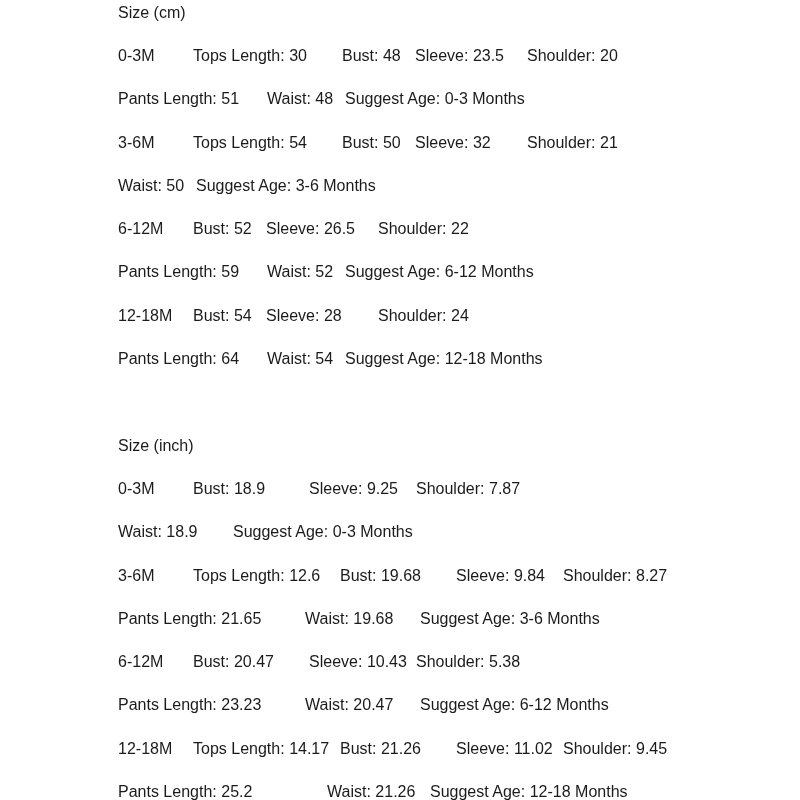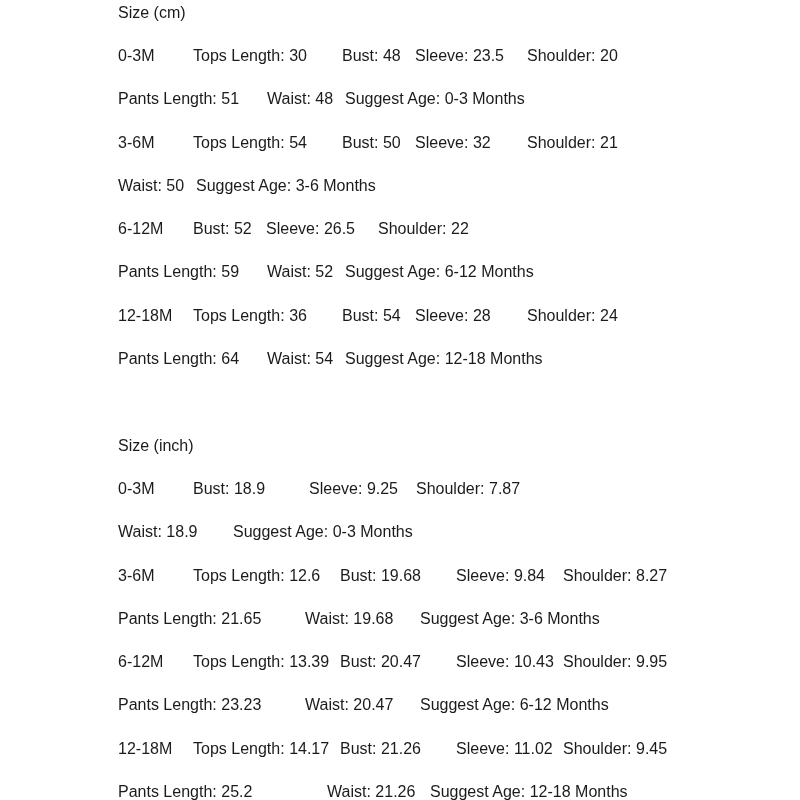--- a/index.html
+++ b/index.html
@@ -71,21 +71,20 @@
       <span class="c"><span>Shoulder:</span><span class="val">22</span></span>
     </div>
     <div class="line">
       <span class="c w-pants-cm"><span>Pants Length:</span><span class="val">59</span></span>
       <span class="c w-waist-cm"><span>Waist:</span><span class="val">52</span></span>
       <span class="c"><span>Suggest Age:</span><span class="val">6-12 Months</span></span>
     </div>
 
     <div class="line">
       <span class="c w-size">12-18M</span>
-      <span class="c w-tops-cm"><span>Tops Length:</span><span class="val">36</span></span>
       <span class="c w-bust-cm"><span>Bust:</span><span class="val">54</span></span>
       <span class="c w-sleeve-cm"><span>Sleeve:</span><span class="val">28</span></span>
       <span class="c"><span>Shoulder:</span><span class="val">24</span></span>
     </div>
     <div class="line">
       <span class="c w-pants-cm"><span>Pants Length:</span><span class="val">64</span></span>
       <span class="c w-waist-cm"><span>Waist:</span><span class="val">54</span></span>
       <span class="c"><span>Suggest Age:</span><span class="val">12-18 Months</span></span>
     </div>
   </div>
@@ -114,24 +113,23 @@
       <span class="c"><span>Shoulder:</span><span class="val">8.27</span></span>
     </div>
     <div class="line">
       <span class="c w-pants-in"><span>Pants Length:</span><span class="val">21.65</span></span>
       <span class="c w-waist-in"><span>Waist:</span><span class="val">19.68</span></span>
       <span class="c"><span>Suggest Age:</span><span class="val">3-6 Months</span></span>
     </div>
 
     <div class="line">
       <span class="c w-size">6-12M</span>
-      <span class="c w-tops-in"><span>Tops Length:</span><span class="val">13.39</span></span>
       <span class="c w-bust-in"><span>Bust:</span><span class="val">20.47</span></span>
       <span class="c w-sleeve-in"><span>Sleeve:</span><span class="val">10.43</span></span>
-      <span class="c"><span>Shoulder:</span><span class="val">9.95</span></span>
+      <span class="c"><span>Shoulder:</span><span class="val">5.38</span></span>
     </div>
     <div class="line">
       <span class="c w-pants-in"><span>Pants Length:</span><span class="val">23.23</span></span>
       <span class="c w-waist-in"><span>Waist:</span><span class="val">20.47</span></span>
       <span class="c"><span>Suggest Age:</span><span class="val">6-12 Months</span></span>
     </div>
 
     <div class="line">
       <span class="c w-size">12-18M</span>
       <span class="c w-tops-in"><span>Tops Length:</span><span class="val">14.17</span></span>

